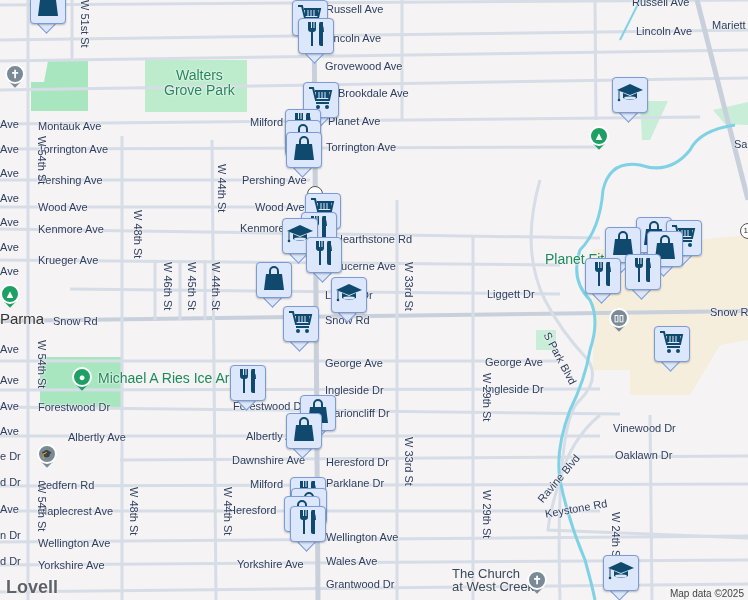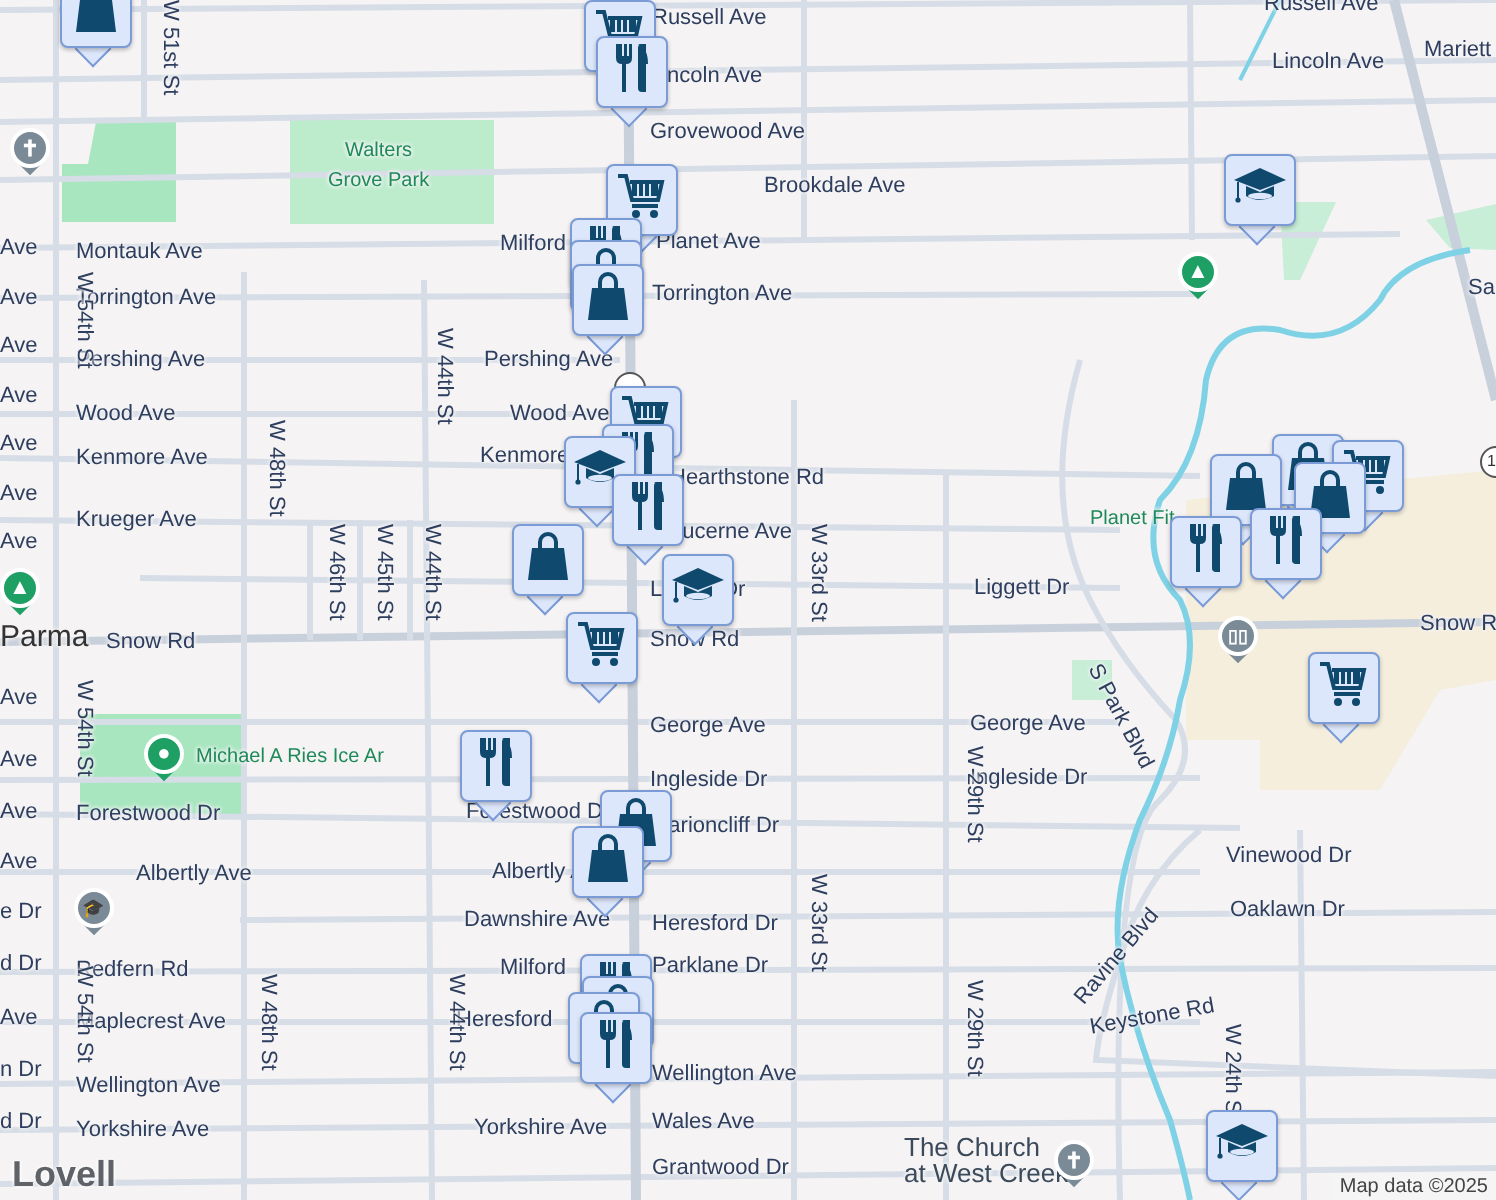--- a/index.html
+++ b/index.html
@@ -2,21 +2,21 @@
 <html><head>
 <meta charset="utf-8">
 <style>
   html,body{margin:0;padding:0;}
   body{width:748px;height:600px;overflow:hidden;background:#f5f3f4;font-family:"Liberation Sans",sans-serif;}
   #map{position:relative;width:748px;height:600px;overflow:hidden;background:#f5f3f4;}
   svg.base{position:absolute;left:0;top:0;}
   .lbl{position:absolute;font-size:11px;color:#2d3e5e;white-space:nowrap;line-height:12px;
        text-shadow:0 0 2px #f5f3f4,0 0 2px #f5f3f4,0 0 2px #f5f3f4;}
   .lbl.v{transform-origin:left top;transform:rotate(90deg);}
-  .lbl.park{color:#1e8a5a;font-size:10px;line-height:15px;}
+  .lbl.park{color:#1e8a5a;font-size:14px;line-height:15px;}
   .lbl.poi{color:#3b4a5a;font-size:13px;line-height:15px;}
   .lbl.city{color:#333;font-size:15px;font-weight:normal;}
   .marker{position:absolute;width:36px;height:42px;}
   .marker .box{position:absolute;left:0;top:0;width:34px;height:34px;background:#dde7fb;border:1px solid #7b9bd6;border-radius:4px;box-shadow:0 1px 2px rgba(0,0,0,.25);display:flex;align-items:center;justify-content:center;}
   .marker .tip{position:absolute;left:10px;top:30px;width:12px;height:12px;background:#dde7fb;border-right:1px solid #7b9bd6;border-bottom:1px solid #7b9bd6;transform:rotate(45deg);}
   .pin{position:absolute;width:20px;height:26px;}
   .pin .c{position:absolute;left:0;top:0;width:20px;height:20px;border-radius:50%;border:2px solid #fff;box-sizing:border-box;display:flex;align-items:center;justify-content:center;color:#fff;font-size:11px;font-weight:bold;}
   .pin .t{position:absolute;left:6px;top:14px;width:8px;height:8px;transform:rotate(45deg);}
   .pin.green .c,.pin.green .t{background:#1e9f64;}
   .pin.gray .c,.pin.gray .t{background:#7a8a97;}
@@ -100,21 +100,21 @@
   <div class="lbl poi" style="left:452px;top:567px;line-height:13px;">The Church<br>at West Creek</div>
   <div class="lbl city" style="left:0px;top:313px;">Parma</div>
 
   <div id="hstreets">
       <div class="lbl" style="left: 326px; top: 3px;">Russell Ave</div>
       <div class="lbl" style="left: 632px; top: -4px;">Russell Ave</div>
       <div class="lbl" style="left: 325px; top: 32px;">Lincoln Ave</div>
       <div class="lbl" style="left: 636px; top: 25px;">Lincoln Ave</div>
       <div class="lbl" style="left: 712px; top: 19px;">Mariett</div>
       <div class="lbl" style="left: 325px; top: 60px;">Grovewood Ave</div>
-      <div class="lbl" style="left: 338px; top: 87px; padding-left: 44px;">Brookdale Ave</div>
+      <div class="lbl" style="left: 338px; top: 87px;">Brookdale Ave</div>
       <div class="lbl" style="left: 38px; top: 120px; text-align: right;">Montauk Ave</div>
       <div class="lbl" style="left: 250px; top: 116px;">Milford</div>
       <div class="lbl" style="left: 328px; top: 115px;">Planet Ave</div>
       <div class="lbl" style="left: 38px; top: 143px;">Torrington Ave</div>
       <div class="lbl" style="left: 326px; top: 141px;">Torrington Ave</div>
       <div class="lbl" style="left: 38px; top: 174px;">Pershing Ave</div>
       <div class="lbl" style="left: 242px; top: 174px;">Pershing Ave</div>
       <div class="lbl" style="left: 38px; top: 201px;">Wood Ave</div>
       <div class="lbl" style="left: 255px; top: 201px;">Wood Ave</div>
       <div class="lbl" style="left: 38px; top: 223px;">Kenmore Ave</div>

